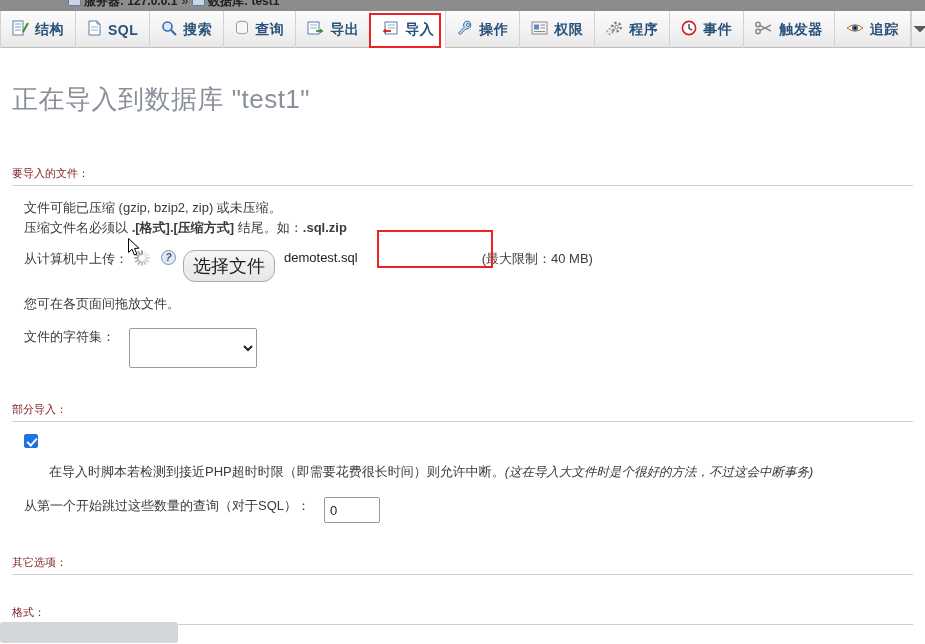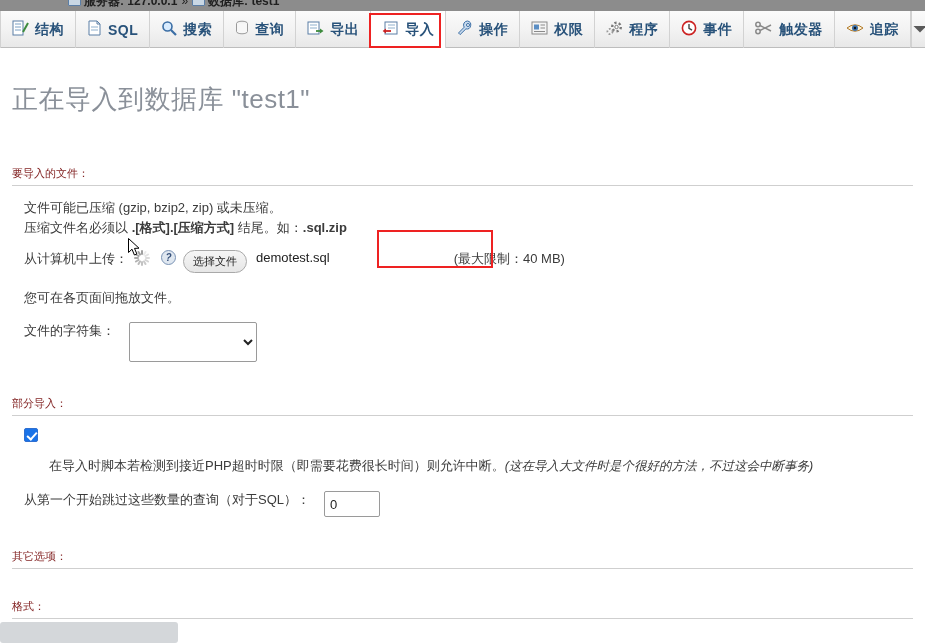--- a/index.html
+++ b/index.html
@@ -197,21 +197,21 @@
     margin: 0 7px 0 10px;
     flex: none;
     box-sizing: border-box;
     font-style: italic;
   }
 
   .btn-file {
     background: linear-gradient(to bottom, #f6f6f6, #e6e6e6);
     border: 1px solid #a9a9a9;
     border-radius: 12px;
-    font-size: 11px;
+    font-size: 18px;
     color: #222;
     padding: 3px 9px;
     cursor: pointer;
     white-space: nowrap;
     font-family: inherit;
   }
   .file-name {
     font-size: 13px;
     color: #222;
     margin-left: 9px;

